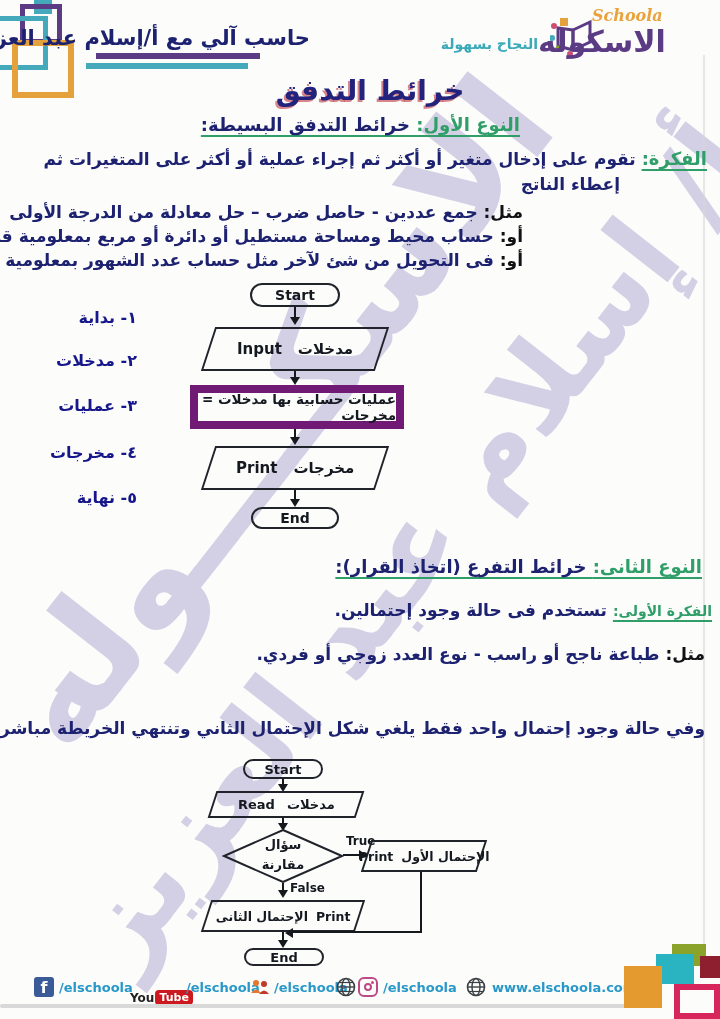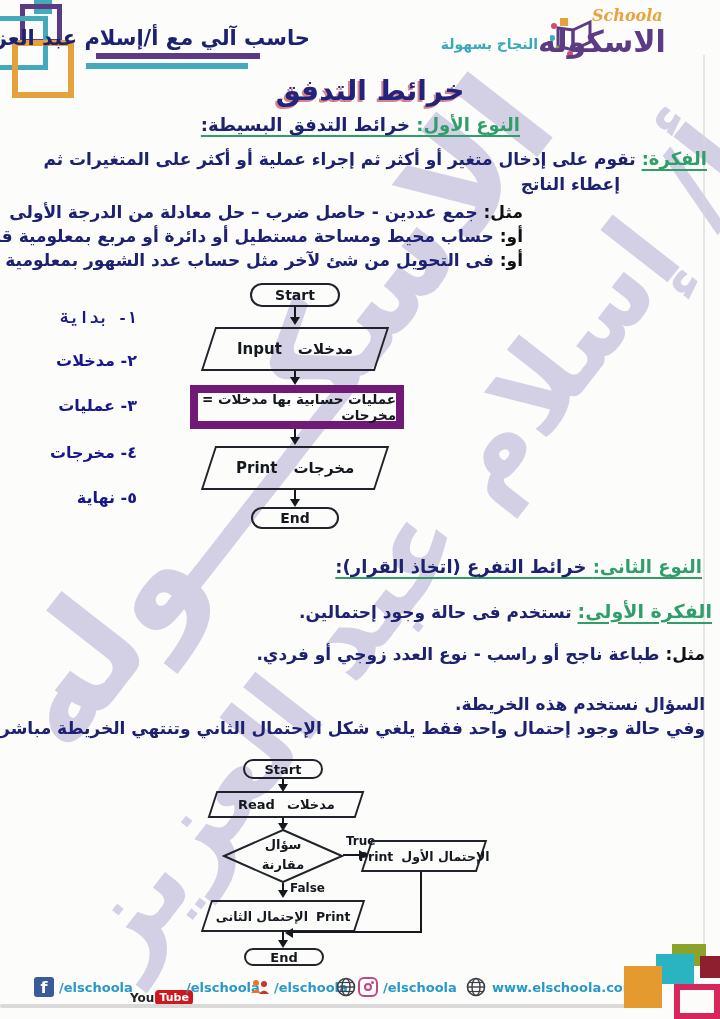--- a/index.html
+++ b/index.html
@@ -106,21 +106,21 @@
   <div class="tline" style="right:197px;top:202px;">
     <span class="black">مثل:</span><span> جمع عددين - حاصل ضرب – حل معادلة من الدرجة الأولى</span>
   </div>
   <div class="tline" style="right:197px;top:226px;">
     <span class="black">أو:</span><span> حساب محيط ومساحة مستطيل أو دائرة أو مربع بمعلومية قيم محددة</span>
   </div>
   <div class="tline" style="right:197px;top:250px;">
     <span class="black">أو:</span><span> فى التحويل من شئ لآخر مثل حساب عدد الشهور بمعلومية السنوات</span>
   </div>
 
-  <div class="legend-item" style="right:583px;top:308px;font-family:Liberation Mono, monospace;">١- بداية</div>
+  <div class="legend-item" style="right:583px;top:308px;">١- بداية</div>
   <div class="legend-item" style="right:583px;top:351px;">٢- مدخلات</div>
   <div class="legend-item" style="right:583px;top:396px;">٣- عمليات</div>
   <div class="legend-item" style="right:583px;top:443px;">٤- مخرجات</div>
   <div class="legend-item" style="right:583px;top:488px;">٥- نهاية</div>
 
   <div>
     <div class="abs term" style="left:250px;top:283px;width:90px;height:24px;font-size:14px;">Start</div>
     <div class="ln-v" style="left:294px;top:307px;height:11px;"></div>
     <div class="ah-d" style="left:290px;top:317px;"></div>
 
@@ -147,27 +147,26 @@
     <div class="ah-d" style="left:290px;top:499px;"></div>
 
     <div class="abs term" style="left:251px;top:507px;width:88px;height:22px;font-size:14px;">End</div>
   </div>
 
   <div class="hline" style="right:18px;top:556px;">
     <span class="lbl-g">النوع الثانى:</span><span class="navy"> خرائط التفرع (اتخاذ القرار):</span>
   </div>
 
   <div class="tline" style="right:8px;top:600px;">
-    <span class="lbl-g" style="font-size:19px;">الفكرة الأولى:</span><span> تستخدم فى حالة وجود إحتمالين.</span>
+    <span class="lbl-g" style="font-size:14px;">الفكرة الأولى:</span><span> تستخدم فى حالة وجود إحتمالين.</span>
   </div>
 
   <div class="tline" style="right:15px;top:644px;margin-left:26px;">
     <span class="black">مثل:</span><span>  طباعة ناجح أو راسب - نوع العدد زوجي أو فردي.</span>
   </div>
-  <div class="tline" style="right:15px;top:694px;">السؤال نستخدم هذه الخريطة.</div>
   <div class="tline" style="right:15px;top:718px;">وفي حالة وجود إحتمال واحد فقط يلغي شكل الإحتمال الثاني وتنتهي الخريطة مباشرة</div>
 
   <div>
     <div class="abs term" style="left:243px;top:759px;width:80px;height:20px;font-size:13px;">Start</div>
     <div class="ln-v" style="left:282px;top:779px;height:6px;"></div>
     <div class="ah-d" style="left:278px;top:784px;"></div>
 
     <div class="abs para" style="left:212px;top:791px;width:148px;height:27px;">
       <div class="inner" style="font-size:13px;gap:12px;">
         <span>Read</span>

